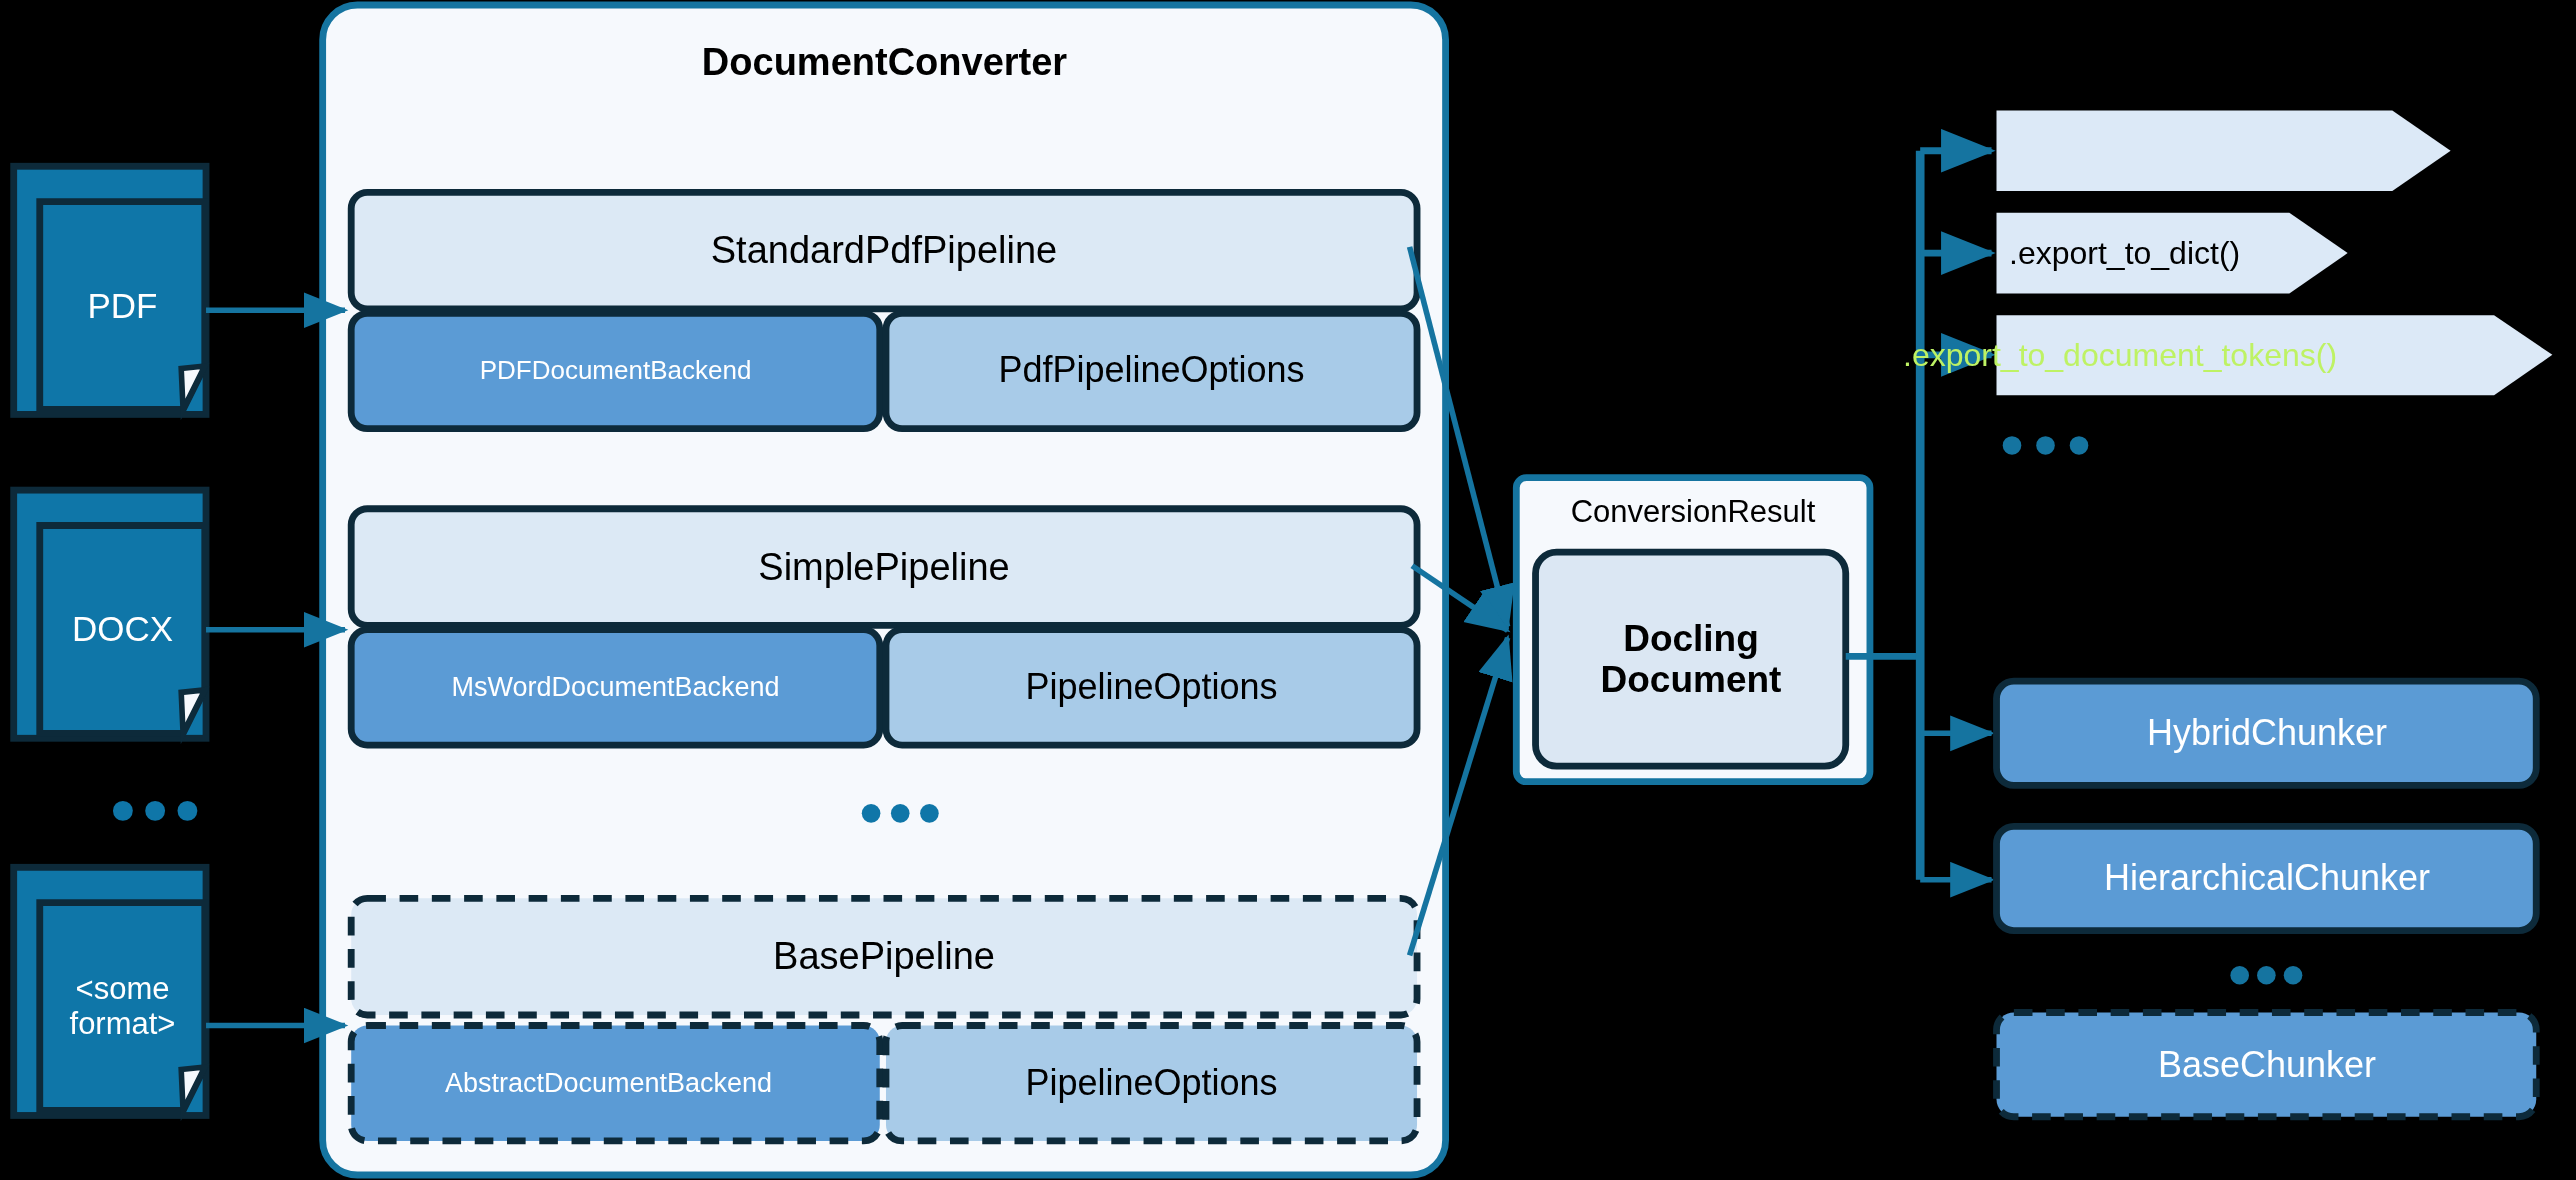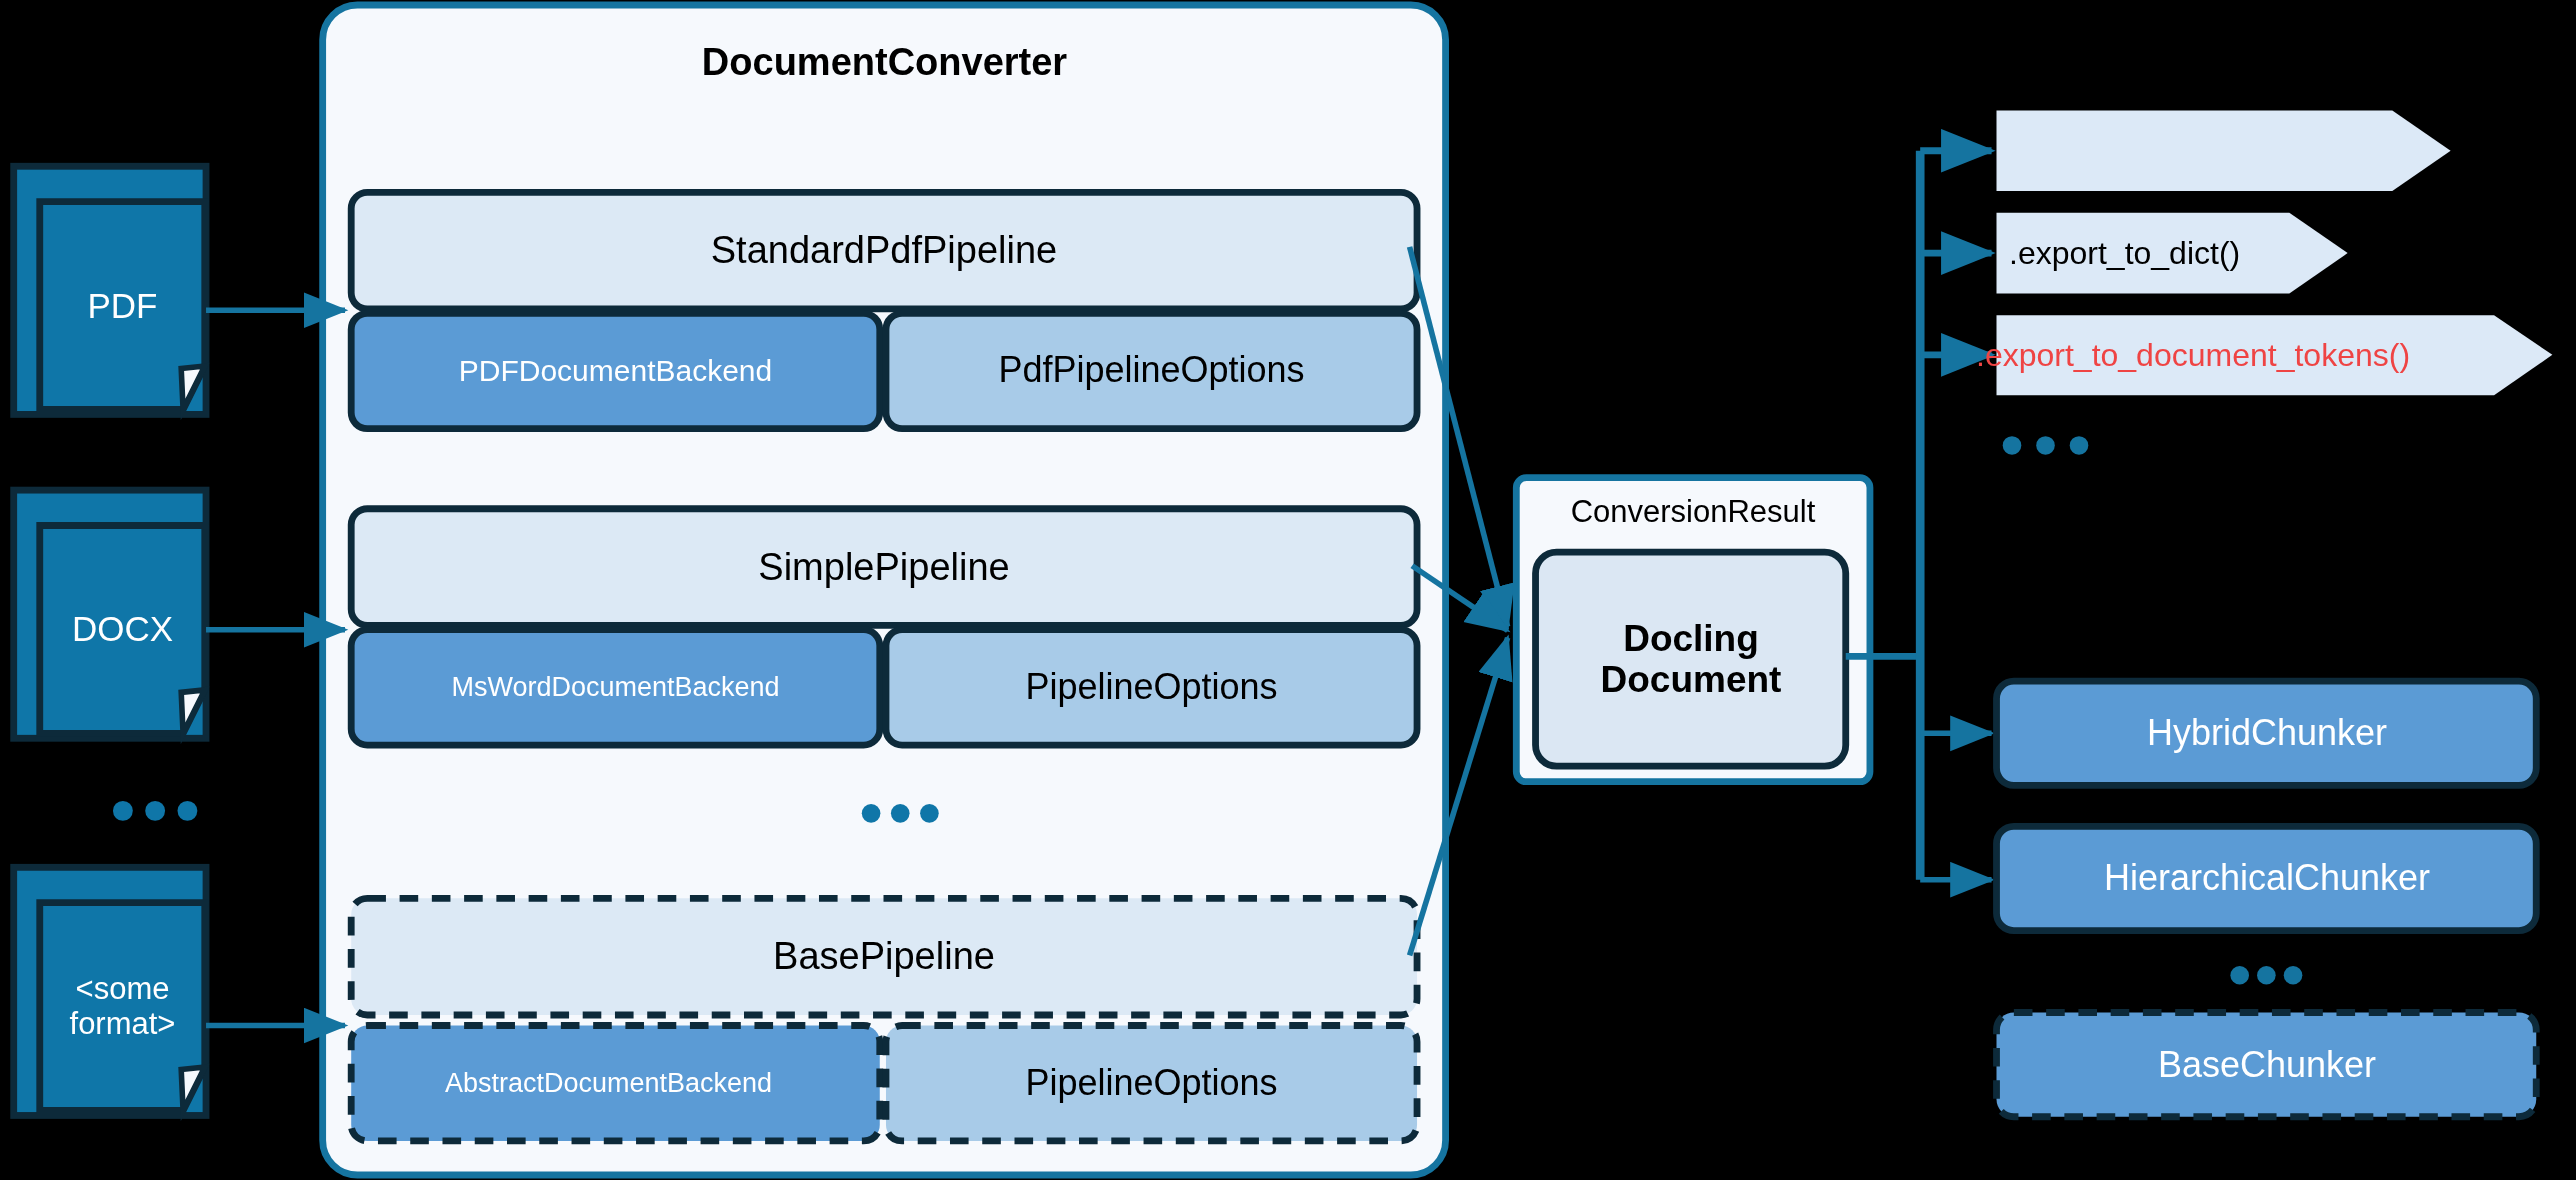--- a/index.html
+++ b/index.html
@@ -112,38 +112,38 @@
   <div class="lbl" style="left:40px;top:202px;width:165px;height:208px;color:#fff;font-size:35px;">PDF</div>
   <div class="lbl" style="left:40px;top:525px;width:165px;height:208px;color:#fff;font-size:35px;">DOCX</div>
   <div class="lbl" style="left:40px;top:903px;width:165px;height:208px;color:#fff;font-size:31px;flex-direction:column;text-align:center;">
     <span>&lt;some</span>
     <span>format&gt;</span>
   </div>
 
   <div class="lbl" style="left:323px;top:37px;width:1123px;height:50px;color:#000;font-size:38px;font-weight:bold;">DocumentConverter</div>
 
   <div class="lbl" style="left:351px;top:192px;width:1066px;height:117px;color:#000;font-size:38px;">StandardPdfPipeline</div>
-  <div class="lbl" style="left:351px;top:313px;width:529px;height:115px;color:#fff;font-size:30px;">PDFDocumentBackend</div>
+  <div class="lbl" style="left:351px;top:313px;width:529px;height:115px;color:#fff;font-size:26px;">PDFDocumentBackend</div>
   <div class="lbl" style="left:886px;top:313px;width:531px;height:115px;color:#000;font-size:36px;">PdfPipelineOptions</div>
 
   <div class="lbl" style="left:351px;top:509px;width:1066px;height:117px;color:#000;font-size:38px;">SimplePipeline</div>
   <div class="lbl" style="left:351px;top:630px;width:529px;height:115px;color:#fff;font-size:27px;">MsWordDocumentBackend</div>
   <div class="lbl" style="left:886px;top:630px;width:531px;height:115px;color:#000;font-size:36px;">PipelineOptions</div>
 
   <div class="lbl" style="left:351px;top:898px;width:1066px;height:117px;color:#000;font-size:38px;">BasePipeline</div>
   <div class="lbl" style="left:344px;top:1026px;width:529px;height:115px;color:#fff;font-size:27px;">AbstractDocumentBackend</div>
   <div class="lbl" style="left:886px;top:1026px;width:531px;height:115px;color:#000;font-size:36px;">PipelineOptions</div>
 
   <div class="lbl" style="left:1516px;top:489px;width:354px;height:47px;color:#000;font-size:31px;">ConversionResult</div>
   <div class="lbl" style="left:1536px;top:552px;width:310px;height:214px;color:#000;font-size:37px;font-weight:bold;flex-direction:column;">
     <span>Docling</span>
     <span>Document</span>
   </div>
 
   <div class="lbl" style="left:2009px;top:213px;width:280px;height:81px;color:#000;font-size:32px;justify-content:flex-start;">.export_to_dict()</div>
-  <div class="lbl" style="left:1976px;top:315px;width:485px;height:81px;color:#ef4444;font-size:32px;justify-content:flex-start;">.export_to_document_tokens()</div>
+  <div class="lbl" style="left:1903px;top:315px;width:485px;height:81px;color:#bef264;font-size:32px;justify-content:flex-start;">.export_to_document_tokens()</div>
 
   <div class="lbl" style="left:1997px;top:681px;width:540px;height:104px;color:#fff;font-size:36px;">HybridChunker</div>
   <div class="lbl" style="left:1997px;top:826px;width:540px;height:104px;color:#fff;font-size:36px;">HierarchicalChunker</div>
   <div class="lbl" style="left:1997px;top:1013px;width:540px;height:104px;color:#fff;font-size:36px;">BaseChunker</div>
 
 </div>
 
 
 </body></html>

